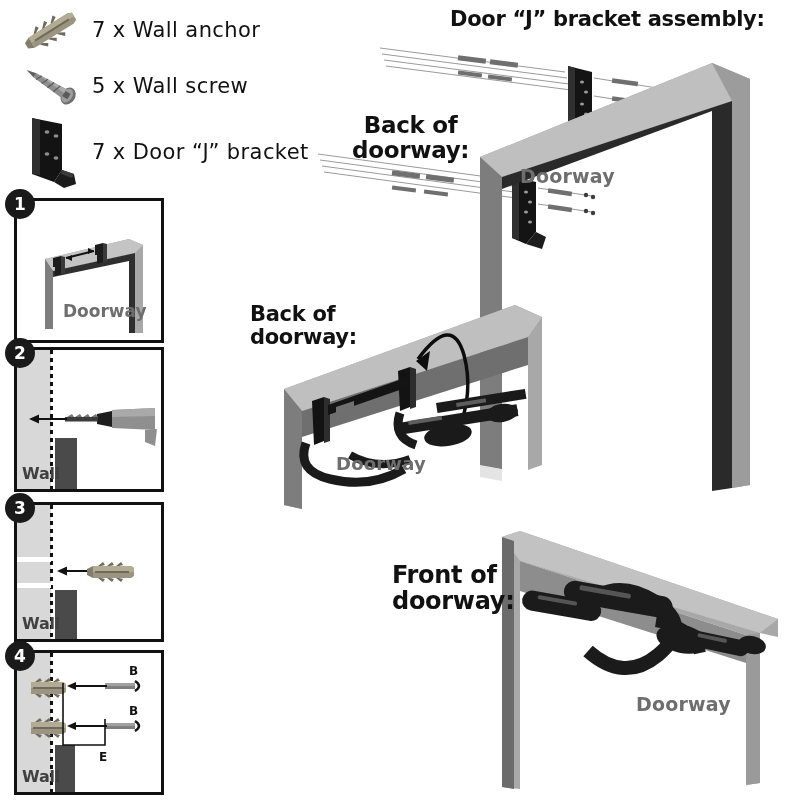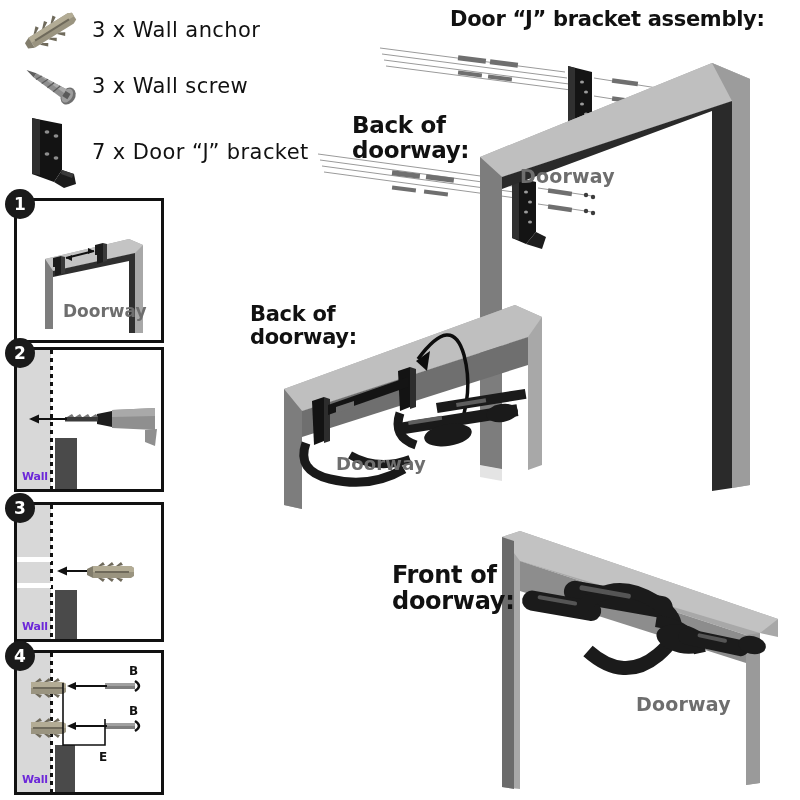--- a/index.html
+++ b/index.html
@@ -36,22 +36,22 @@
   .step-badge{
     position:absolute;left:-12px;top:-12px;width:30px;height:30px;
     border-radius:50%;background:#1a1a1a;color:#fff;
     font-size:17px;font-weight:700;display:flex;align-items:center;
     justify-content:center;z-index:20;
     font-family:"DejaVu Sans",sans-serif;
   }
   .panel-inner{position:absolute;inset:0;overflow:hidden;}
   .wall-band{position:absolute;left:0;top:0;width:34px;height:100%;background:#d8d8d8;}
   .wall-label{
-    position:absolute;left:5px;bottom:6px;font-size:11px;font-weight:700;
-    color:#6d28d9;font-family:"DejaVu Sans",sans-serif;letter-spacing:-.2px;
+    position:absolute;left:5px;bottom:6px;font-size:16px;font-weight:700;
+    color:#404040;font-family:"DejaVu Sans",sans-serif;letter-spacing:-.2px;
   }
   .dotted-line{
     position:absolute;left:33px;top:0;width:3px;height:100%;
     background:repeating-linear-gradient(to bottom,#111 0 4px,transparent 4px 8px);
   }
   .stud{position:absolute;background:#4a4a4a;}
 
   
   .frame-label{
     position:absolute;font-weight:700;color:#111;line-height:1.08;
@@ -80,21 +80,21 @@
             <path d="M30 22 L36 16 L38 19 L33 22 Z"></path>
             <path d="M40 22 L46 16 L48 19 L43 22 Z"></path>
             <path d="M20 34 L26 40 L28 37 L23 34 Z"></path>
             <path d="M30 34 L36 40 L38 37 L33 34 Z"></path>
             <path d="M40 34 L46 40 L48 37 L43 34 Z"></path>
           </g>
           <rect x="18" y="27" width="40" height="2" fill="#6f6a5b"></rect>
         </g>
       </svg>
     </div>
-    <div class="part-label">3 x Wall anchor</div>
+    <div class="part-label">7 x Wall anchor</div>
   </div>
 
   <div class="part-row" id="part-row-1">
     <div class="part-icon">
       <svg viewBox="0 0 76 56" width="76" height="56">
         <g transform="rotate(32 38 28)">
           <ellipse cx="57" cy="28" rx="7" ry="9" fill="#6f6f6f"></ellipse>
           <ellipse cx="56" cy="28" rx="5" ry="7.5" fill="#9d9d9d"></ellipse>
           <rect x="50" y="25" width="8" height="6" fill="#5a5a5a"></rect>
           <path d="M52 23 L52 33 L18 30.5 L18 25.5 Z" fill="#8d8d8d"></path>
@@ -102,21 +102,21 @@
           <path d="M18 25.5 L18 30.5 L8 28 Z" fill="#5f5f5f"></path>
           <g stroke="#5c5c5c" stroke-width="1.3">
             <line x1="24" y1="25" x2="21" y2="31"></line>
             <line x1="31" y1="24.5" x2="28" y2="31.4"></line>
             <line x1="38" y1="24" x2="35" y2="31.8"></line>
             <line x1="45" y1="23.6" x2="42" y2="32.2"></line>
           </g>
         </g>
       </svg>
     </div>
-    <div class="part-label">3 x Wall screw</div>
+    <div class="part-label">5 x Wall screw</div>
   </div>
 
   <div class="part-row" id="part-row-2">
     <div class="part-icon" style="height:78px">
       <svg viewBox="0 0 76 78" width="76" height="78">
         <path d="M18 6 L48 12 L48 58 L40 70 L18 62 Z" fill="#131313"></path>
         <path d="M18 6 L26 8 L26 63 L18 62 Z" fill="#2e2e2e"></path>
         <path d="M40 70 L48 58 L60 62 L62 72 L50 76 Z" fill="#1b1b1b"></path>
         <path d="M48 58 L60 62 L58 66 L47 62 Z" fill="#3a3a3a"></path>
         <g fill="#8e8e8e">
@@ -266,21 +266,21 @@
       <path d="M46 30 L46 92 L78 92" stroke="#111" stroke-width="1.6" fill="none"></path>
       <path d="M88 66 L88 92 L78 92" stroke="#111" stroke-width="1.6" fill="none"></path>
       <text x="82" y="108" font-family="DejaVu Sans, sans-serif" font-size="12" font-weight="700" fill="#111">E</text>
       <text x="112" y="22" font-family="DejaVu Sans, sans-serif" font-size="12" font-weight="700" fill="#111">B</text>
       <text x="112" y="62" font-family="DejaVu Sans, sans-serif" font-size="12" font-weight="700" fill="#111">B</text>
     </svg>
     <div class="wall-label">Wall</div>
   </div>
 </div>
 
-<div class="abs" style="left:330px;top:0;width:470px;height:300px;">
+<div class="abs" style="left:330px;top:0;width:470px;height:300px;text-align:center;">
   <svg viewBox="0 0 470 300" width="470" height="300">
 
     <g stroke="#9a9a9a" stroke-width="1" fill="none">
       <line x1="50" y1="48" x2="235" y2="72"></line>
       <line x1="52" y1="54" x2="237" y2="78"></line>
       <line x1="54" y1="60" x2="239" y2="84"></line>
       <line x1="56" y1="66" x2="241" y2="90"></line>
     </g>
     <g fill="#6f6f6f">
       <rect x="128" y="57" width="28" height="5" transform="rotate(7 142 59)"></rect>

